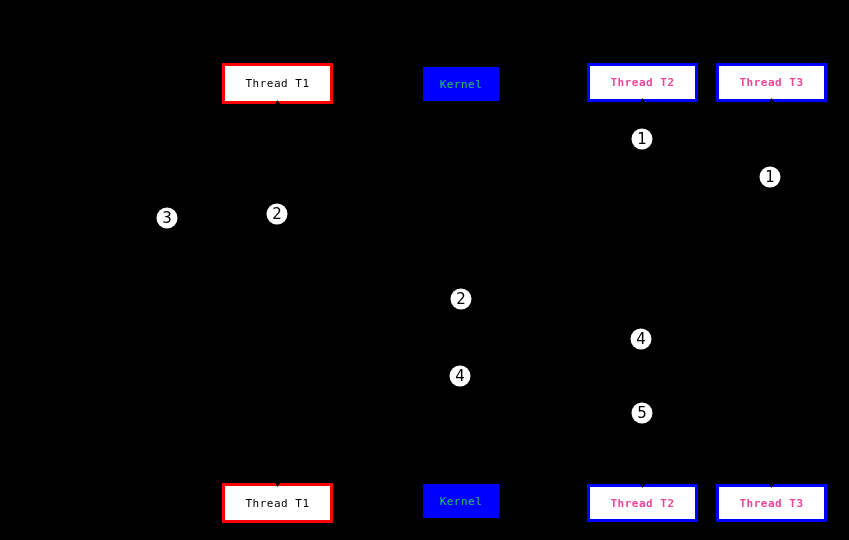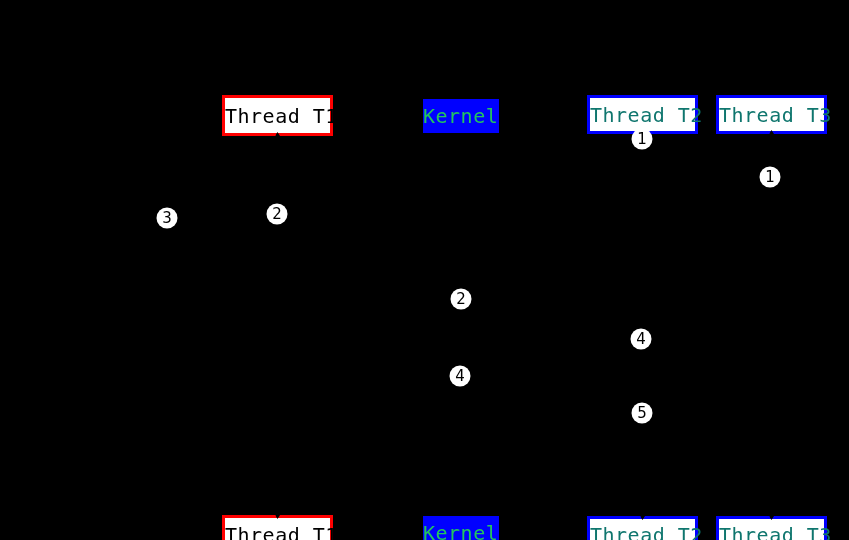--- a/index.html
+++ b/index.html
@@ -13,35 +13,36 @@
     height: 540px;
     background: #000000;
     overflow: hidden;
     font-family: "DejaVu Sans Mono", monospace;
   }
   .box {
     position: absolute;
     box-sizing: border-box;
     display: flex;
     align-items: center;
+    justify-content: center;
     font-family: "DejaVu Sans Mono", monospace;
-    font-size: 20px;
+    font-size: 11px;
     letter-spacing: 0.5px;
     white-space: nowrap;
-    margin-top: 32px;
   }
   .box.red-border {
     border: 3px solid #ff0000;
     background: #ffffff;
     color: #000000;
   }
   .box.blue-border {
     border: 3px solid #0000ff;
     background: #ffffff;
-    color: #0f766e;
+    color: #ec4899;
+    font-weight: bold;
   }
   .box.blue-fill {
     border: none;
     background: #0000ff;
     color: #22c55e;
   }
   
   #t1-top     { left: 222px; top: 63px;  width: 111px; height: 41px; }
   #kernel-top { left: 423px; top: 67px;  width: 76px;  height: 34px; }
   #t2-top     { left: 587px; top: 63px;  width: 111px; height: 39px; }

